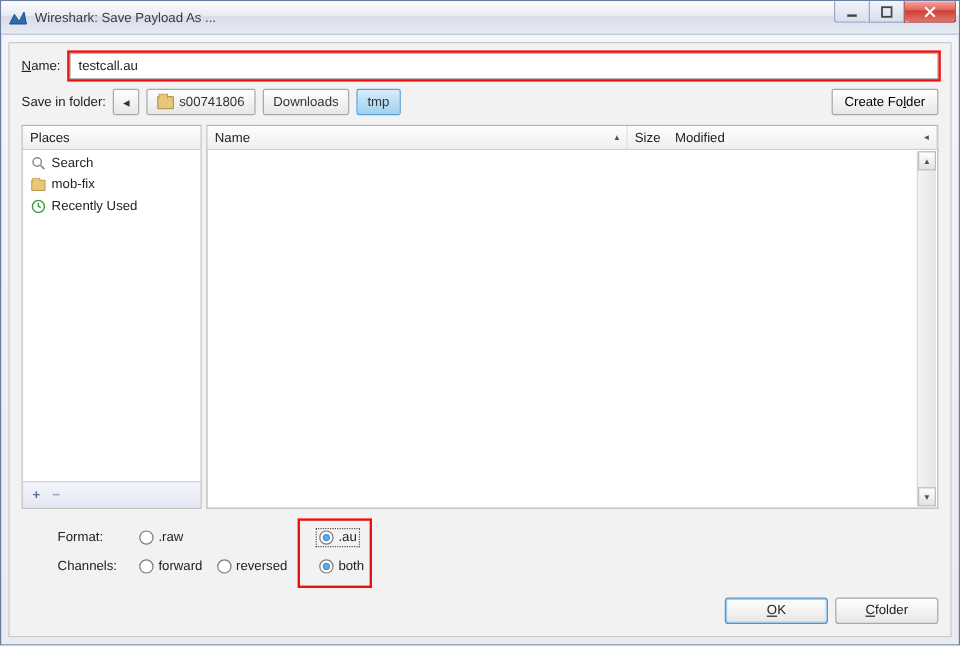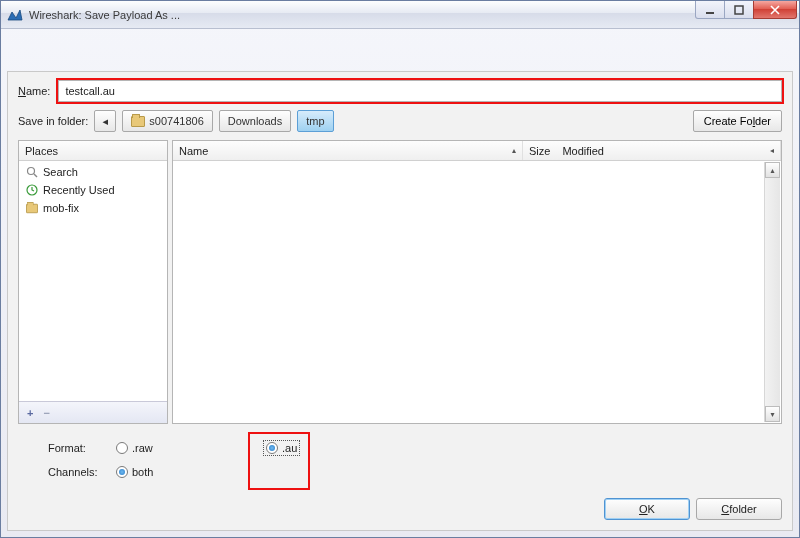--- a/index.html
+++ b/index.html
@@ -3,21 +3,21 @@
 <meta charset="utf-8">
 <style>
   * { box-sizing: border-box; font-family: "Segoe UI", Tahoma, sans-serif; font-size: 11px; }
   html, body { margin: 0; padding: 0; }
   body { background: #e8e8e8; width: 800px; height: 538px; overflow: hidden; }
 
   .window {
     width: 800px; height: 538px;
     background: linear-gradient(#f5f6fb, #e9eaf2);
     border: 1px solid #6a7da0;
-    display: flex; flex-direction: column; gap: 36px;
+    display: flex; flex-direction: column;
   }
 
   
   .titlebar {
     height: 28px;
     background: linear-gradient(#fdfefe, #e6eaf3 45%, #d7dce9 46%, #e6eaf3);
     border-bottom: 1px solid #b8bfd0;
     display: flex; align-items: center;
     padding: 0 2px 0 6px;
     position: relative;
@@ -261,32 +261,32 @@
             <span class="ico">
               <svg width="12" height="12" viewBox="0 0 12 12">
                   <circle cx="5" cy="5" r="3.5" fill="none" stroke="#888" stroke-width="1.2"></circle>
                   <line x1="8" y1="8" x2="11" y2="11" stroke="#888" stroke-width="1.4"></line>
                 </svg>
             </span>
             <span>Search</span>
           </div>
           <div class="place-item">
             <span class="ico">
+                <span class="folder-ico" style="transform:scale(0.85);"></span>
+              </span>
+            <span>mob-fix</span>
+          </div>
+          <div class="place-item">
+            <span class="ico">
               <svg width="12" height="12" viewBox="0 0 12 12">
                   <circle cx="6" cy="6" r="5" fill="none" stroke="#3a9b3a" stroke-width="1.2"></circle>
                   <path d="M6 3 V6 L8 7" stroke="#3a9b3a" stroke-width="1.2" fill="none"></path>
                 </svg>
             </span>
             <span>Recently Used</span>
-          </div>
-          <div class="place-item">
-            <span class="ico">
-                <span class="folder-ico" style="transform:scale(0.85);"></span>
-              </span>
-            <span>mob-fix</span>
           </div>
         </div>
         <div class="places-footer">
           <span>+</span>
           <span class="minus">−</span>
         </div>
       </div>
 
       <div class="pane filelist">
         <div class="col-head">
@@ -328,20 +328,30 @@
         <div class="radio-group col-fmt-2">
           <label class="radio selected focus-dotted">
             <span class="dot"></span>
             <span>.au</span>
           </label>
         </div>
       </div>
 
       <div class="opt-row">
         <span class="opt-label">Channels:</span>
+        <div class="radio-group col-fmt-1">
+          <label class="radio">
+            <span class="dot"></span>
+            <span>forward</span>
+          </label>
+          <label class="radio">
+            <span class="dot"></span>
+            <span>reversed</span>
+          </label>
+        </div>
         <div class="radio-group col-fmt-2">
           <label class="radio selected">
             <span class="dot"></span>
             <span>both</span>
           </label>
         </div>
       </div>
     </div>
 
     <div class="dlg-buttons">

